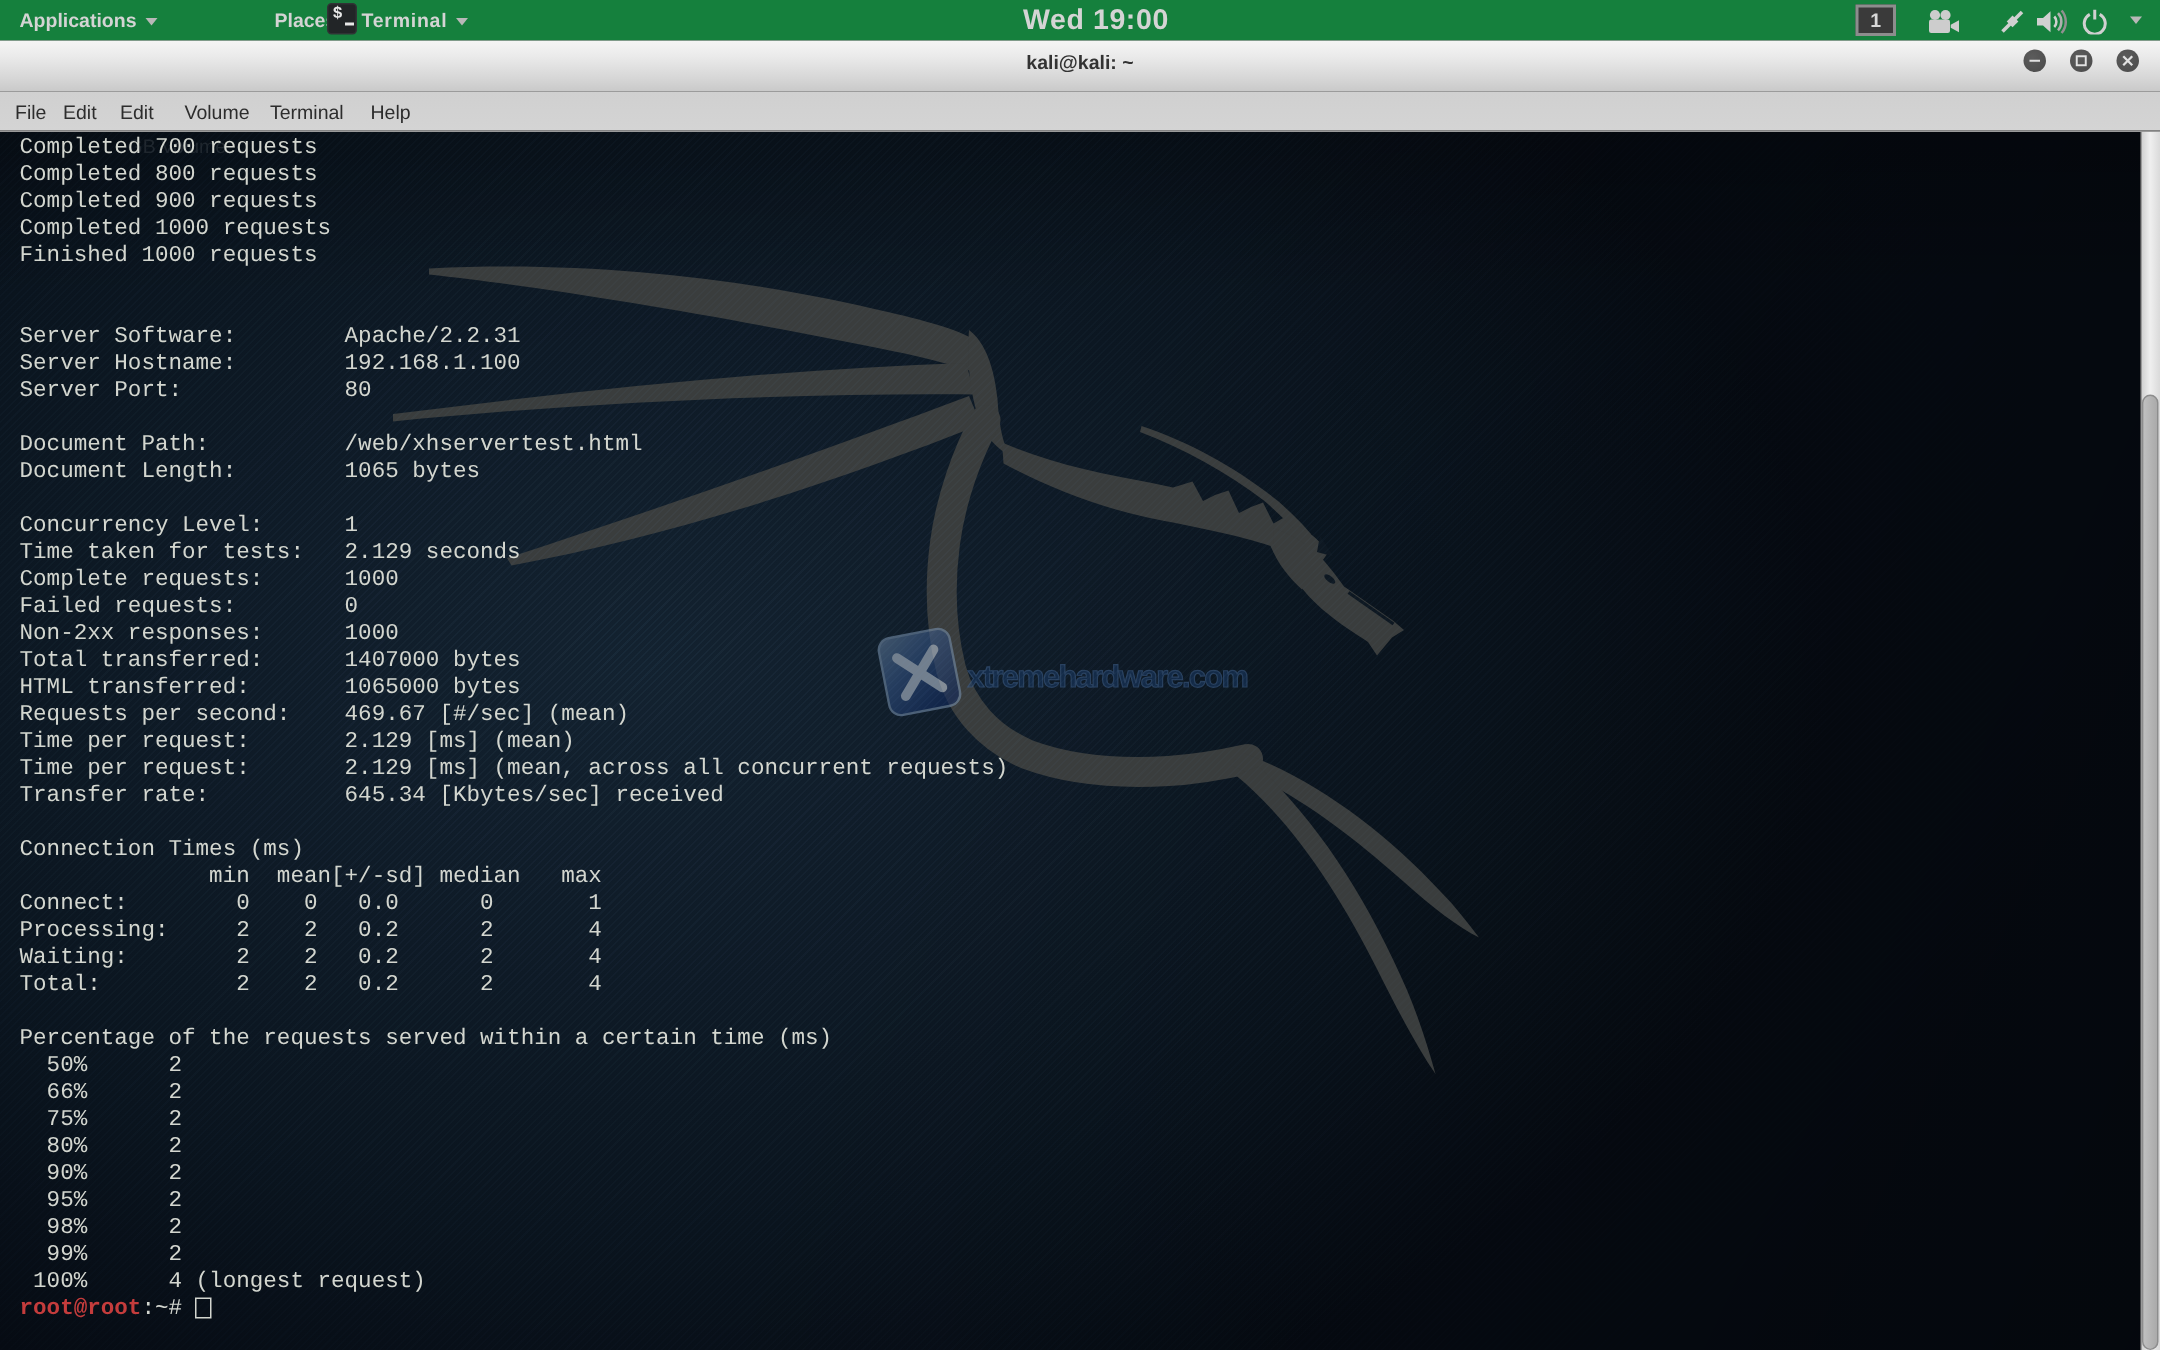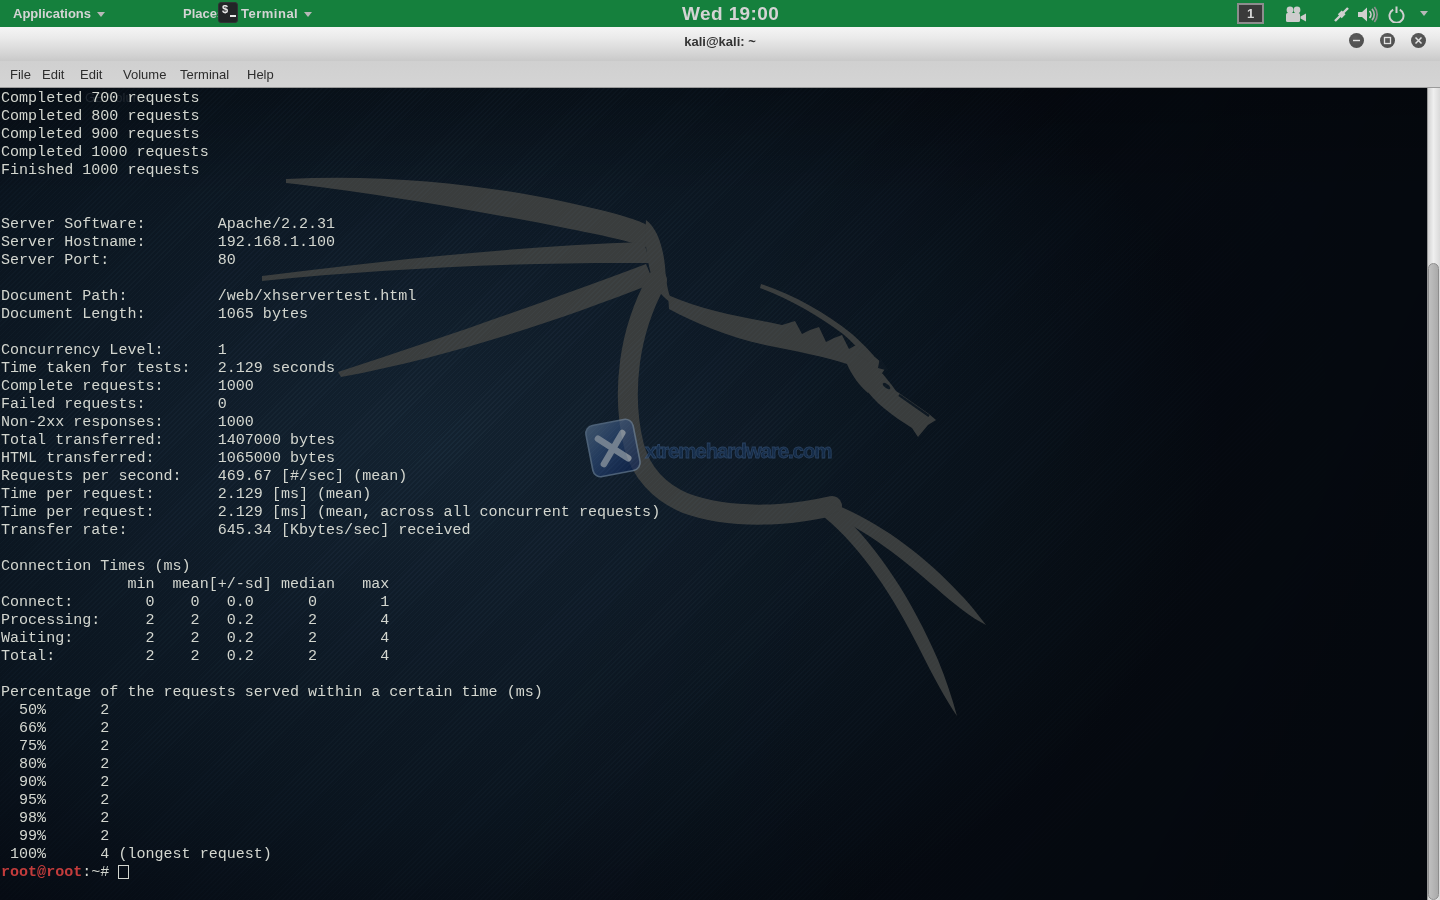--- a/index.html
+++ b/index.html
@@ -34,21 +34,21 @@
     background:
       linear-gradient(180deg, rgba(0,0,0,0.22) 0px, rgba(0,0,0,0) 110px),
       linear-gradient(115deg, rgba(0,0,0,0) 45%, rgba(0,0,0,0.32) 100%),
       radial-gradient(ellipse 790px 540px at 430px 355px, #132230 0%, #0e1a26 40%, #0a141e 70%, #060b13 100%);}
   .term::after{content:'';position:absolute;left:0;top:0;width:1440px;height:812px;z-index:1;
     background:repeating-linear-gradient(135deg, rgba(115,155,195,0.06) 0px, rgba(115,155,195,0.06) 1px, rgba(0,0,0,0) 1px, rgba(0,0,0,0) 3.5px);
     -webkit-mask-image:radial-gradient(ellipse 950px 680px at 430px 340px, rgba(0,0,0,1) 0%, rgba(0,0,0,0.45) 60%, rgba(0,0,0,0.12) 100%);
     mask-image:radial-gradient(ellipse 950px 680px at 430px 340px, rgba(0,0,0,1) 0%, rgba(0,0,0,0.45) 60%, rgba(0,0,0,0.12) 100%);}
   .bgart{position:absolute;left:0;top:-88px;width:1440px;height:900px;z-index:0;}
   pre.screen{position:absolute;left:1px;top:1px;margin:0;z-index:2;
-    font-family:"Liberation Mono",monospace;font-size:15.06px;line-height:18px;color:#d3d6cf;}
+    font-family:"Liberation Mono",monospace;font-size:15.06px;line-height:18px;color:#d3d6cf;padding-left:12px;}
   .rd{color:#c43c3c;font-weight:bold;}
   .cur{display:inline-block;width:11px;height:14px;border:1.5px solid #d3d6cf;vertical-align:-3px;}
 
   .sbar{position:absolute;left:1427px;top:88px;width:13px;height:812px;
     background:linear-gradient(90deg,#d2d2d2,#efefef 45%,#dadada);border-left:1px solid #9a9a9a;}
   .sthumb{position:absolute;left:1428px;top:263px;width:11px;height:637px;border-radius:6px;
     background:linear-gradient(90deg,#c0c0c0,#aaaaaa);border:1px solid #8d8d8d;}
 </style>
 </head>
 <body>

